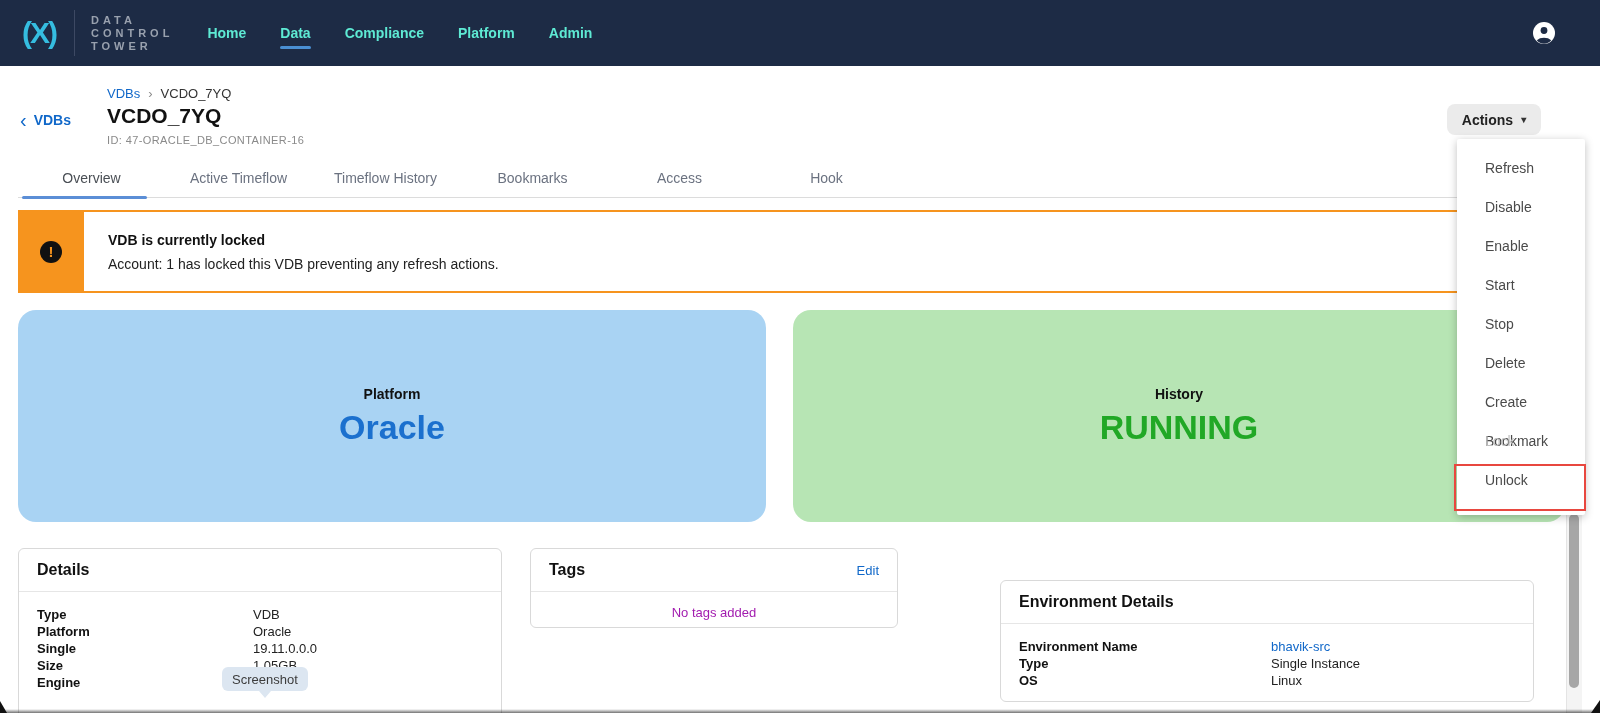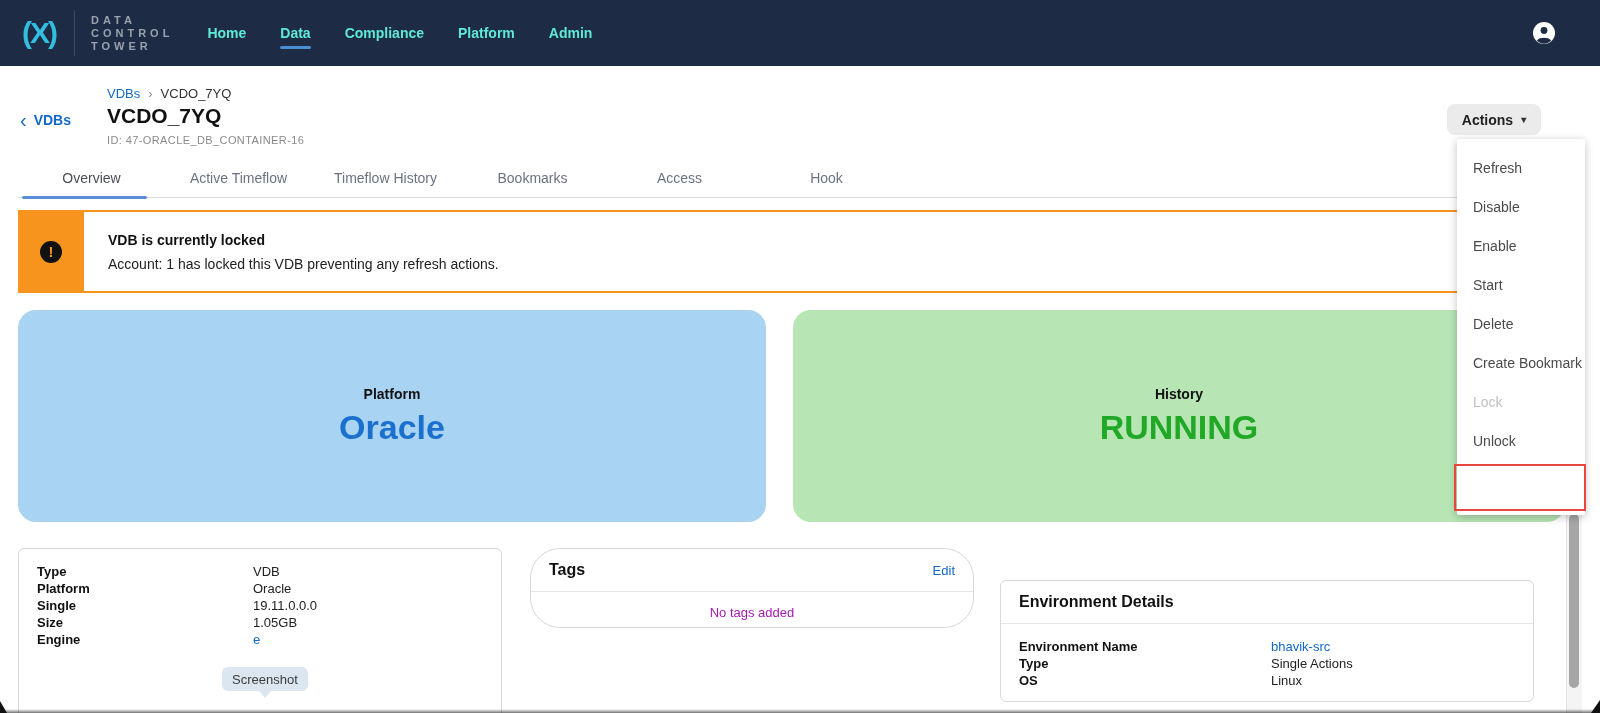--- a/index.html
+++ b/index.html
@@ -65,34 +65,34 @@
   .panel-header { padding:12px 18px; font-size:16px; font-weight:bold; color:#111;
     border-bottom:1px solid #e6e6e6; display:flex; align-items:center; justify-content:space-between; }
   .edit-link { font-size:13px; font-weight:normal; color:#1168c9; cursor:pointer; }
   .kv-rows { padding:14px 18px 10px 18px; }
   .kv-row { display:flex; font-size:13px; line-height:17px; }
   .kv-label { font-weight:bold; color:#111; }
   .kv-value { color:#222; }
   .kv-value.link { color:#1168c9; cursor:pointer; }
   #details-card { left:18px; top:548px; width:484px; height:172px; }
   #details-card .kv-label { width:216px; }
-  #tags-card { left:530px; top:548px; width:444px; height:80px;border-radius:30px; }
+  #tags-card { left:530px; top:548px; width:368px; height:80px; }
   .tags-empty { text-align:center; font-size:13px; color:#a21caf; padding-top:13px; }
   #environment-card { left:1000px; top:580px; width:534px; height:122px; }
   #environment-card .kv-label { width:252px; }
   
   .tooltip { position:absolute; left:222px; top:667px; height:24px; padding:0 10px;
     background:#dce6f1; border-radius:6px; font-size:13px; color:#3c3c3c;
     display:flex; align-items:center; z-index:30; }
   .tooltip::after { content:""; position:absolute; left:50%; bottom:-7px; margin-left:-6px;
     border-left:6px solid transparent; border-right:6px solid transparent; border-top:7px solid #dce6f1; }
   
   .menu { position:absolute; left:1457px; top:139px; width:128px; height:376px; background:#fff;
     box-shadow:0 2px 8px rgba(0,0,0,0.25); border-radius:2px; z-index:50; padding-top:10px; }
-  .menu-item { height:39px; line-height:39px; padding-left:16px; font-size:14px; color:#4a4a4a; cursor:pointer; }
+  .menu-item { height:39px; line-height:39px; padding-left:28px; font-size:14px; color:#4a4a4a; cursor:pointer; }
   .menu-item.disabled { color:#c0c0c0; cursor:default; }
   .annotation-box { position:absolute; left:1454px; top:464px; width:132px; height:47px;
     border:2px solid #e8473f; z-index:60; pointer-events:none; }
   
   .scroll-track { position:absolute; left:1566px; top:506px; width:16px; height:207px;
     background:#f4f4f4; border-left:1px solid #e4e4e4; z-index:20; }
   .scroll-thumb { position:absolute; left:2px; top:8px; width:10px; height:174px;
     background:#a6a6a6; border-radius:6px; cursor:pointer; }
   
   .bottom-shadow { position:absolute; left:0; bottom:0; width:1600px; height:4px; z-index:80;
@@ -172,20 +172,23 @@
   <div class="s-label">Platform</div>
   <div class="s-value" style="color:#1b70ce;">Oracle</div>
 </div>
 
 <div class="summary-card" id="status-card" style="background:#b7e5b4;">
   <div class="s-label">History</div>
   <div class="s-value" style="color:#21a826;">RUNNING</div>
 </div>
 
 <div class="panel" id="details-card">
+  <div class="panel-header">
+    <span>Details</span>
+  </div>
   <div class="kv-rows">
     <div class="kv-row">
       <span class="kv-label">Type</span>
       <span class="kv-value">VDB</span>
     </div>
     <div class="kv-row">
       <span class="kv-label">Platform</span>
       <span class="kv-value">Oracle</span>
     </div>
     <div class="kv-row">
@@ -215,36 +218,37 @@
   <div class="panel-header">
     <span>Environment Details</span>
   </div>
   <div class="kv-rows">
     <div class="kv-row">
       <span class="kv-label">Environment Name</span>
       <span class="kv-value link">bhavik-src</span>
     </div>
     <div class="kv-row">
       <span class="kv-label">Type</span>
-      <span class="kv-value">Single Actions</span>
+      <span class="kv-value">Single Instance</span>
     </div>
     <div class="kv-row">
       <span class="kv-label">OS</span>
       <span class="kv-value">Linux</span>
     </div>
   </div>
 </div>
 
 <div class="tooltip">Screenshot</div>
 
 <div class="menu">
   <div class="menu-item">Refresh</div>
   <div class="menu-item">Disable</div>
   <div class="menu-item">Enable</div>
   <div class="menu-item">Start</div>
+  <div class="menu-item">Stop</div>
   <div class="menu-item">Delete</div>
   <div class="menu-item">Create Bookmark</div>
   <div class="menu-item disabled">Lock</div>
   <div class="menu-item">Unlock</div>
 </div>
 <div class="annotation-box"></div>
 
 <div class="scroll-track">
   <div class="scroll-thumb"></div>
 </div>

